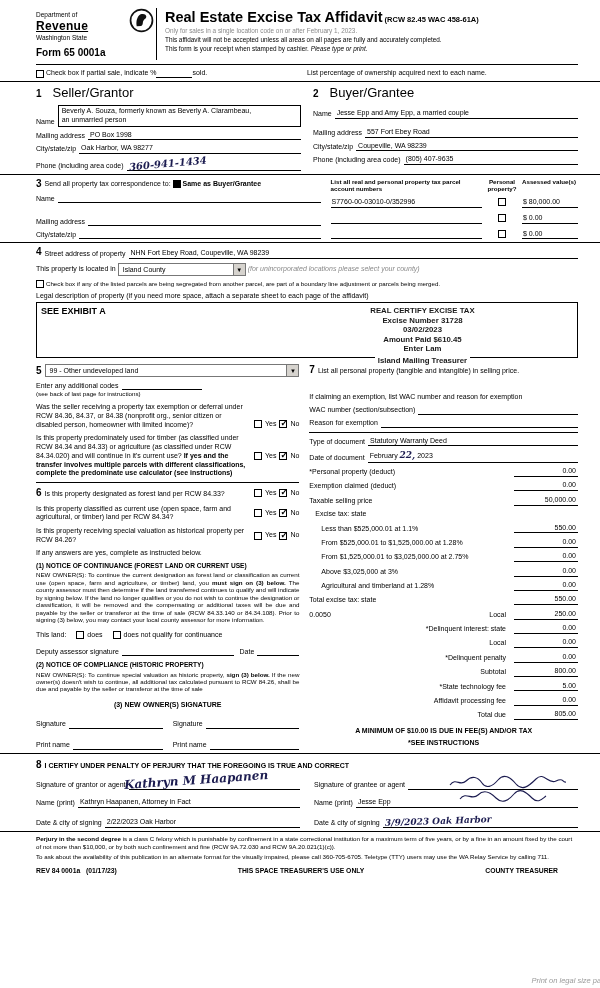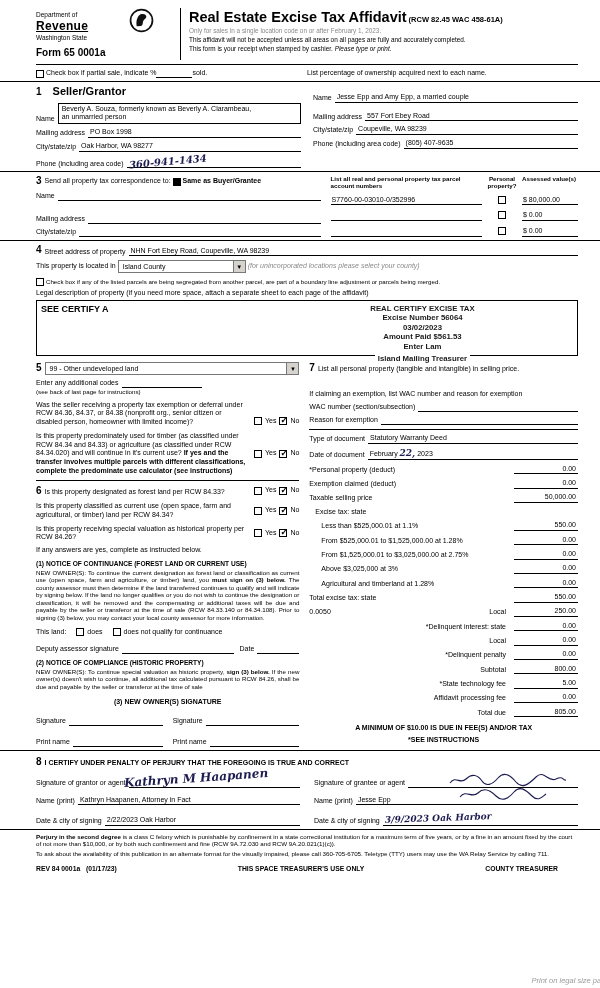--- a/index.html
+++ b/index.html
@@ -14,38 +14,38 @@
   .grey { color:#8a8a8a; }
   .small { font-size:6.2px; }
   .row { display:flex; }
   .grow { flex:1; }
   .hr  { border-top:1px solid #000; margin:3px -22px 3px -36px; }
   .colhr { border-top:1px solid #000; margin:4px 0; }
   .fr { display:flex; align-items:flex-end; margin-top:4px; }
   .lab { white-space:nowrap; margin-right:3px; }
   .ul { border-bottom:1px solid #000; min-height:9px; padding:0 2px; }
   .sec-num { font-weight:bold; font-size:10px; margin-right:3px; }
-  .sec-title { font-weight:bold; font-size:11px;padding-left:8px; }
+  .sec-title { font-weight:normal; font-size:13px;padding-left:8px; }
   .cb { width:8px; height:8px; border:1px solid #000; display:inline-block; position:relative; background:#fff; flex:none; vertical-align:-1px; }
   .cb.checked::after { content:"\2713"; position:absolute; top:-3px; left:0; font-size:9px; font-weight:bold; }
   .cb.filled { background:#000; }
   .yn { display:flex; gap:3px; align-items:center; white-space:nowrap; flex:none; }
   .dd { display:inline-flex; border:1px solid #777; background:#fff; height:13px; align-items:stretch; }
   .dd-text { padding:0 4px; line-height:12px; white-space:nowrap; }
   .dd-btn { width:12px; background:#d6d3ce; border-left:1px solid #777; text-align:center; font-size:6px; line-height:12px; }
   .hand { font-family:"DejaVu Serif", serif; font-style:italic; font-weight:bold; color:#1c1c50; }
   
   .header { display:flex; border-bottom:1.8px solid #000; padding-bottom:4px; }
   .agency { width:120px; position:relative; padding-right:4px; }
   .dept-small { font-size:6.5px; margin-top:3px; display:block; }
   .dept-name { font-size:12px; font-weight:bold; letter-spacing:.3px;text-decoration:underline; }
   .dept-sub { font-size:6.5px; }
   .form-no { font-size:10px; font-weight:bold; margin-top:5px; }
   .logo { position:absolute; right:2px; top:0; }
-  .titleblock { flex:1; border-left:1.4px solid #000; padding-left:8px;margin-left:24px; }
+  .titleblock { flex:1; border-left:1.4px solid #000; padding-left:8px; }
   .title { font-size:14.5px; font-weight:bold; }
   .title-ref { font-size:7.5px; font-weight:bold; }
   .note { font-size:6.4px; margin-top:1px; }
   
   .halves { display:flex; gap:12px; }
   .half { flex:1; min-width:0; }
   .name-box { border:1px solid #000; padding:1px 3px; flex:1; min-height:16px; }
   .phone-hand { font-size:10px; display:inline-block; transform:rotate(-5deg); margin-bottom:-2px; }
   
   .sec3-left { flex:1.15; padding-right:10px; }
@@ -151,20 +151,21 @@
       <div class="fr">
           <span class="lab">City/state/zip</span>
         <span class="ul grow"><span>Oak Harbor, WA 98277</span></span>
         </div>
       <div class="fr">
           <span class="lab">Phone (including area code)</span>
         <span class="ul grow"><span class="hand phone-hand">360-941-1434</span></span>
         </div>
     </div>
     <div class="half">
+      <div><span class="sec-num">2</span><span class="sec-title">Buyer/Grantee</span></div>
       <div class="fr" style="margin-top:8px;">
           <span class="lab">Name</span>
         <span class="ul grow"><span>Jesse Epp and Amy Epp, a married couple</span></span>
         </div>
       <div class="fr" style="margin-top:9px;">
           <span class="lab">Mailing address</span>
         <span class="ul grow"><span>557 Fort Ebey Road</span></span>
         </div>
       <div class="fr">
           <span class="lab">City/state/zip</span>
@@ -237,26 +238,26 @@
         <span class="dd-btn">▼</span>
       </span>&nbsp;
       <span class="grey i">(for unincorporated locations please select your county)</span>
     </div>
     <div class="row" style="margin-top:4px; align-items:center;">
       <span class="cb"></span>&nbsp;
       <span class="small">Check box if any of the listed parcels are being segregated from another parcel, are part of a boundary line adjustment or parcels being merged.</span>
     </div>
     <div style="margin-top:3px;">Legal description of property (if you need more space, attach a separate sheet to each page of the affidavit)</div>
     <div class="legal-box">
-      <div class="exhibit">SEE CERTIFY A</div>
+      <div class="exhibit">SEE EXHIBIT A</div>
       <div class="stamp">
         <div>REAL CERTIFY EXCISE TAX</div>
-        <div>Excise Number 56064</div>
+        <div>Excise Number 31728</div>
         <div>03/02/2023</div>
-        <div>Amount Paid $561.53</div>
+        <div>Amount Paid $610.45</div>
         <div>Enter Lam</div>
         <div><span class="stamp-last">Island Mailing Treasurer</span></div>
       </div>
     </div>
   </div>
 
   <div class="cols">
 
     <div class="col-left">
       <div class="row" style="align-items:center;">

